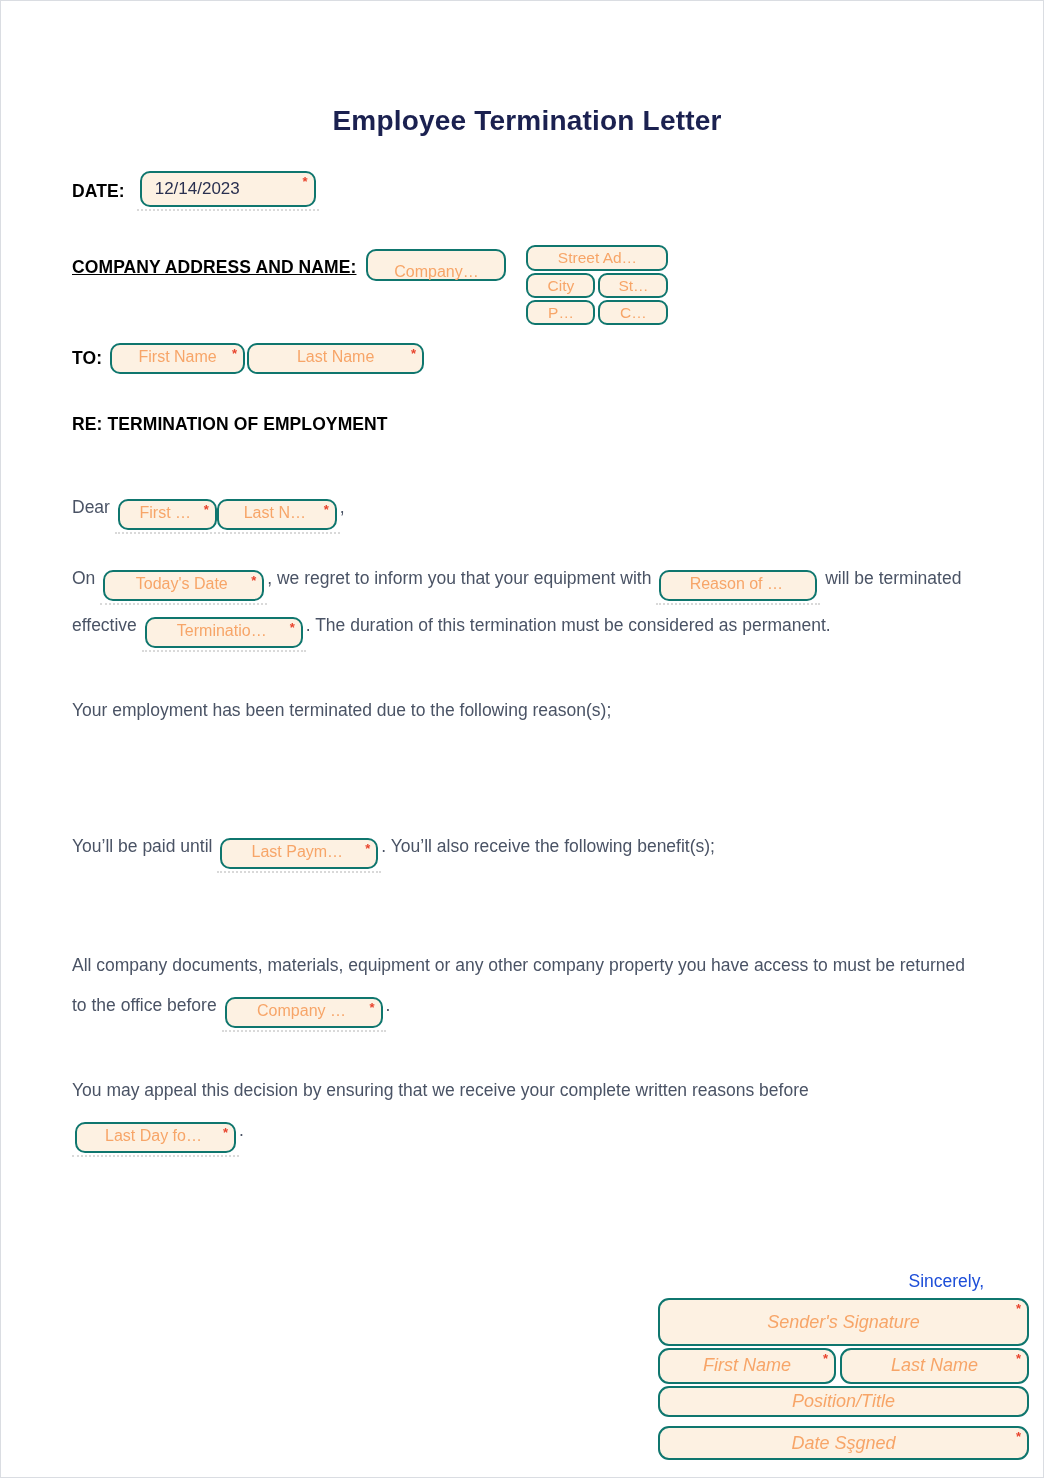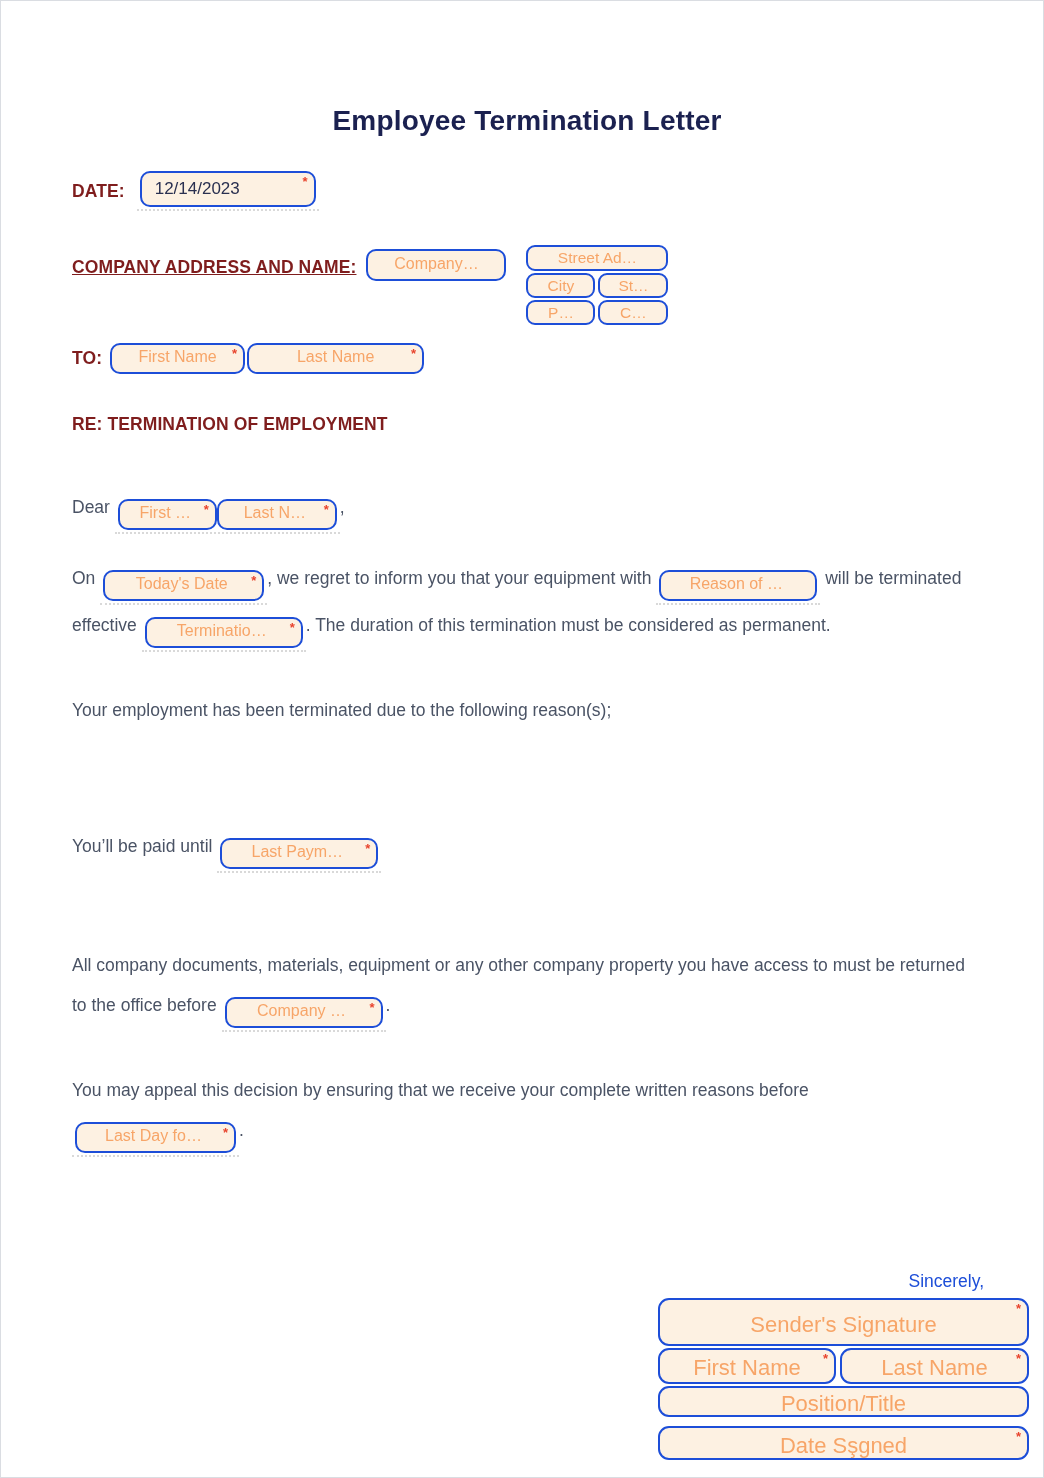--- a/index.html
+++ b/index.html
@@ -22,29 +22,29 @@
     font-size:28px;
     font-weight:bold;
     color:#1b2150;
     margin-bottom:34px;
     letter-spacing:0.2px;
     margin-top:48px;
   }
   .lbl {
     font-weight:bold;
     font-size:17.5px;
-    color:#7f1d1d;
+    color:#000000;
     letter-spacing:0.1px;
   }
   
   .pill {
     position:relative;
     display:inline-block;
     background:#fdf1e2;
-    border:2px solid #1d4ed8;
+    border:2px solid #0f766e;
     border-radius:10px;
     color:#f7a568;
     text-align:center;
     font-size:16px;
     overflow:visible;
   }
   .pill .ph { display:block; white-space:nowrap; overflow:hidden; }
   .req {
     position:absolute;
     top:2px; right:6px;
@@ -64,21 +64,21 @@
   
   .row-date { display:flex; align-items:center; gap:12px; margin-bottom:34px; }
   .f-date { width:176px; height:36px; }
   .f-date .ph {
     color:#2a3050; font-size:17px; text-align:left;
     padding:6px 0 0 13px; font-weight:normal;
   }
   .row-company { display:flex; align-items:flex-start; margin-bottom:16px; }
   .row-company .lbl { margin-top:12px;text-decoration:underline; }
   .f-company { width:140px; height:32px; margin-left:10px; margin-top:4px; }
-  .f-company .ph { padding-top:4px; }
+  .f-company .ph { padding-top:12px; }
   .addr { margin-left:20px; width:142px; }
   .addr-row { display:flex; gap:3px; margin-bottom:2px;justify-content:center; }
   .addr .pill { border-radius:9px; font-size:15.5px; }
   .addr .ph { padding-top:2px; }
   .a-street { width:142px; height:26px; }
   .a-half-l { width:69px; height:25px; }
   .a-half-r { width:70px; height:25px; }
   .row-to { display:flex; align-items:center; gap:8px; margin-top:8px; margin-bottom:40px; }
   .f-toname { height:31px; }
   .f-tofirst { width:135px; }
@@ -106,21 +106,21 @@
   .f-lastpay    { width:158px; }
   .f-retdate    { width:158px; }
   .f-appeal     { width:161px; }
   
   .closing { position:absolute; left:657px; top:1270px; width:371px; }
   .sincerely {
     text-align:right; padding-right:45px;
     font-size:17.5px; margin-bottom:6px; color:#1d4ed8;
   }
   .sig-pill { display:block; border-radius:11px; }
-  .sig-pill .ph { font-size:22px; }
+  .sig-pill .ph { font-size:18px;font-style:italic; }
   .f-signature { width:371px; height:48px; margin-bottom:2px; }
   .f-signature .ph { padding-top:12px; }
   .sig-names { display:flex; gap:4px; margin-bottom:2px; }
   .f-sigfirst { width:178px; height:36px; }
   .f-siglast  { width:189px; height:36px; }
   .sig-names .ph { padding-top:5px; }
   .f-position { width:371px; height:31px; margin-bottom:9px; }
   .f-position .ph { padding-top:3px; }
   .f-datesigned { width:371px; height:34px; }
   .f-datesigned .ph { padding-top:5px; }
@@ -191,21 +191,21 @@
     <span class="ufield"><span class="pill inlinepill f-todaysdate"><span class="ph">Today's Date</span><span class="req">*</span></span></span><span>, we regret to inform you that your equipment with</span>
     <span class="ufield"><span class="pill inlinepill f-reason"><span class="ph">Reason of …</span></span></span>
     <span>will be terminated effective</span>
     <span class="ufield"><span class="pill inlinepill f-termdate"><span class="ph">Terminatio…</span><span class="req">*</span></span></span><span>. The duration of this termination must be considered as permanent.</span>
   </div>
 
   <div class="para mb-big">Your employment has been terminated due to the following reason(s);</div>
 
   <div class="para mb-med">
     <span>You’ll be paid until</span>
-    <span class="ufield"><span class="pill inlinepill f-lastpay"><span class="ph">Last Paym…</span><span class="req">*</span></span></span>
+    <span class="ufield"><span class="pill inlinepill f-lastpay"><span class="ph">Last Paym…</span><span class="req">*</span></span></span><span>. You’ll also receive the following benefit(s);</span>
   </div>
 
   <div class="para mb-std">
     <span>All company documents, materials, equipment or any other company property you have access to must be returned to the office before</span>
     <span class="ufield"><span class="pill inlinepill f-retdate"><span class="ph">Company …</span><span class="req">*</span></span></span><span>.</span>
   </div>
 
 
   <div class="para">
     <span>You may appeal this decision by ensuring that we receive your complete written reasons before</span><br>

